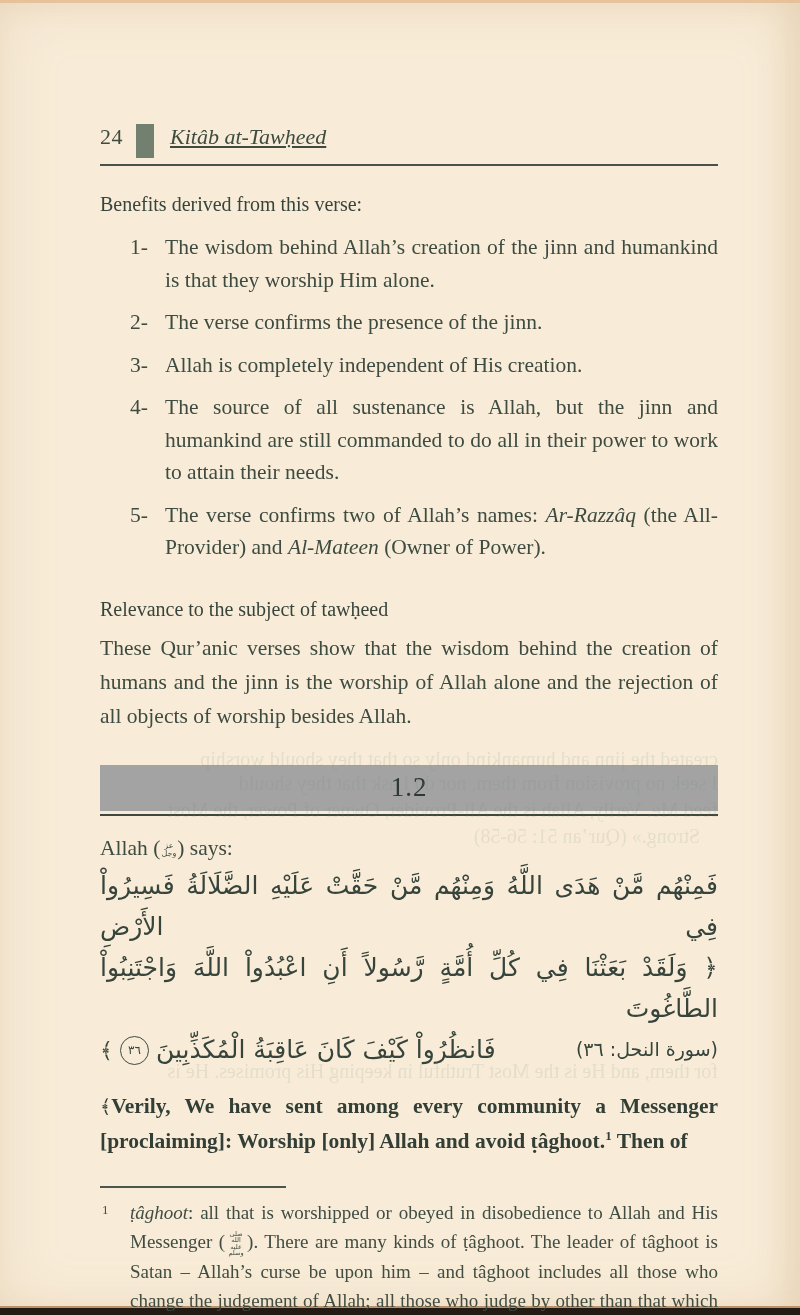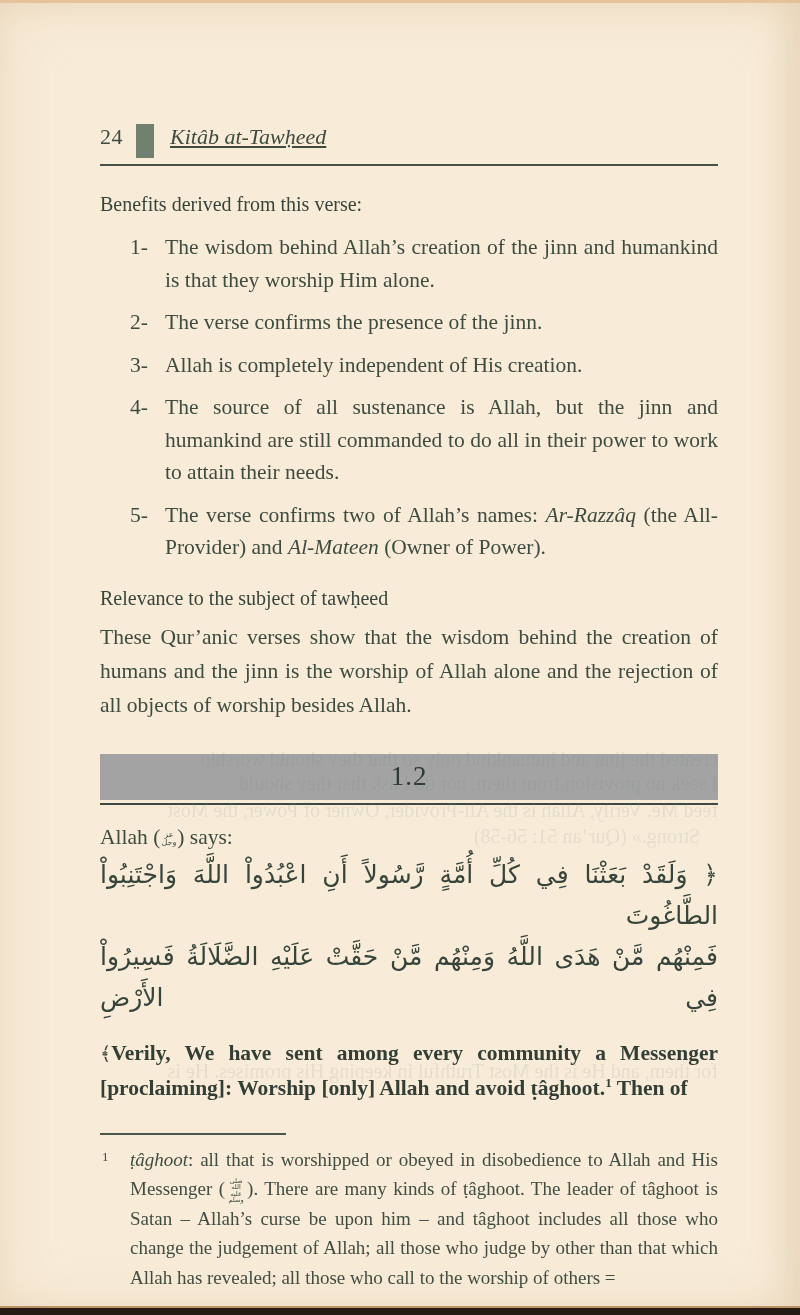--- a/index.html
+++ b/index.html
@@ -27,21 +27,21 @@
   
   .content{position:relative;z-index:2;padding:124px 82px 0 100px;}
   .hdr{display:flex;align-items:flex-start;height:38px;}
   .hdr-num{font-size:22px;letter-spacing:.5px;}
   .hdr-block{width:18px;height:34px;background:#71806f;margin:0 16px 0 13px;}
   .hdr-title{font-style:italic;font-size:22px;text-decoration:underline;}
   .hdr-rule{border:none;border-top:2.2px solid #46524a;margin:2px 0 0 0;}
   h1{font-size:20px;font-weight:400;margin:27px 0 15px 0;color:#37443b;}
   .benefit{position:relative;padding-left:65px;margin-bottom:10px;font-size:21.5px;line-height:32.5px;text-align:justify;}
   .benefit .num{position:absolute;left:30px;top:0;}
-  .relevance-heading{margin-top:23px;margin-bottom:10px;}
+  .relevance-heading{margin-top:34px;margin-bottom:10px;}
   .para{font-size:21.5px;line-height:34px;text-align:justify;margin:0;}
   .section-band{
     margin-top:32px;height:46px;background:#a3a3a3;
     display:flex;align-items:center;justify-content:center;
     font-size:27px;color:#2e3933;letter-spacing:1px;
   }
   .section-rule{border:none;border-top:2.6px solid #3d4940;margin:3px 0 0 0;}
   .says{margin-top:20px;font-size:21.5px;}
   .honorific{
     display:inline-block;vertical-align:middle;text-align:center;
@@ -117,22 +117,26 @@
     <p class="para">These Qur’anic verses show that the wisdom behind the creation of humans and the jinn is the worship of Allah alone and the rejection of all objects of worship besides Allah.</p>
 
     <div class="section-band">
       <span>1.2</span>
     </div>
     <hr class="section-rule">
 
     <div class="says"><span>Allah (</span><span class="honorific">عز وجل</span><span>) says:</span></div>
 
     <div class="arabic">
+      <div class="stretch">فَمِنْهُم مَّنْ هَدَى اللَّهُ وَمِنْهُم مَّنْ حَقَّتْ عَلَيْهِ الضَّلَالَةُ فَسِيرُواْ فِي الأَرْضِ</div>
       <div class="stretch">﴿ وَلَقَدْ بَعَثْنَا فِي كُلِّ أُمَّةٍ رَّسُولاً أَنِ اعْبُدُواْ اللَّهَ وَاجْتَنِبُواْ الطَّاغُوتَ</div>
-      <div class="stretch">فَمِنْهُم مَّنْ هَدَى اللَّهُ وَمِنْهُم مَّنْ حَقَّتْ عَلَيْهِ الضَّلَالَةُ فَسِيرُواْ فِي الأَرْضِ</div>
+      <div class="arabic-last">
+        <span><span>فَانظُرُواْ كَيْفَ كَانَ عَاقِبَةُ الْمُكَذِّبِينَ</span><span class="medallion">٣٦</span><span class="ornament">﴾</span></span>
+        <span class="citation">(سورة النحل: ٣٦)</span>
+      </div>
     </div>
 
     <p class="translation"><span class="quote-mark">﴾</span><span>Verily, We have sent among every community a Messenger [proclaiming]: Worship [only] Allah and avoid ṭâghoot.</span><span class="fn-ref">1</span><span> Then of</span></p>
 
     <hr class="fn-divider">
 
     <div class="footnote">
       <span class="fn-marker">1</span>
       <span class="italic">ṭâghoot</span><span>: all that is worshipped or obeyed in disobedience to Allah and His Messenger (</span><span class="honorific saw">صلى الله عليه وسلم</span><span>). There are many kinds of ṭâghoot. The leader of tâghoot is Satan – Allah’s curse be upon him – and tâghoot includes all those who change the judgement of Allah; all those who judge by other than that which Allah has revealed; all those who call to the worship of others =</span>
     </div>

